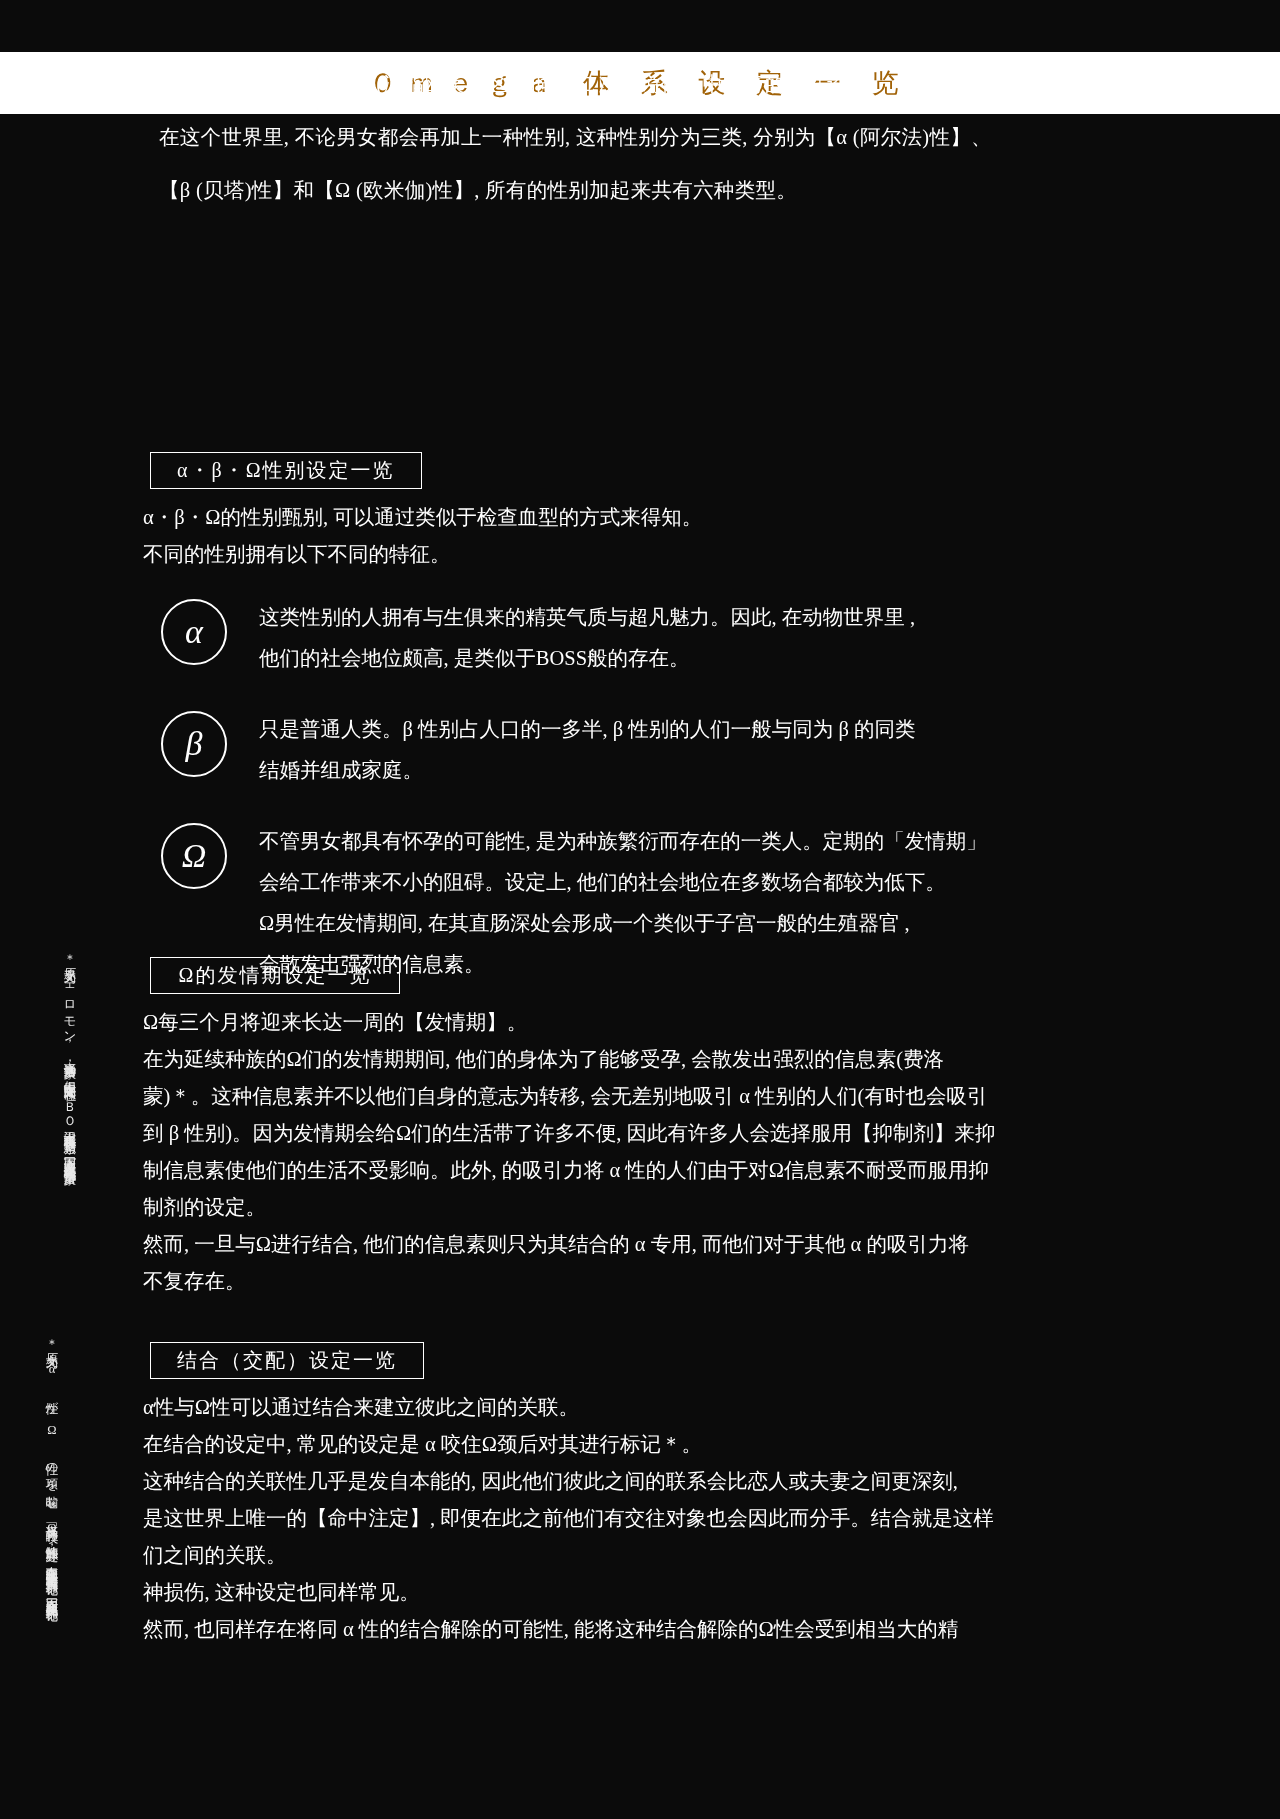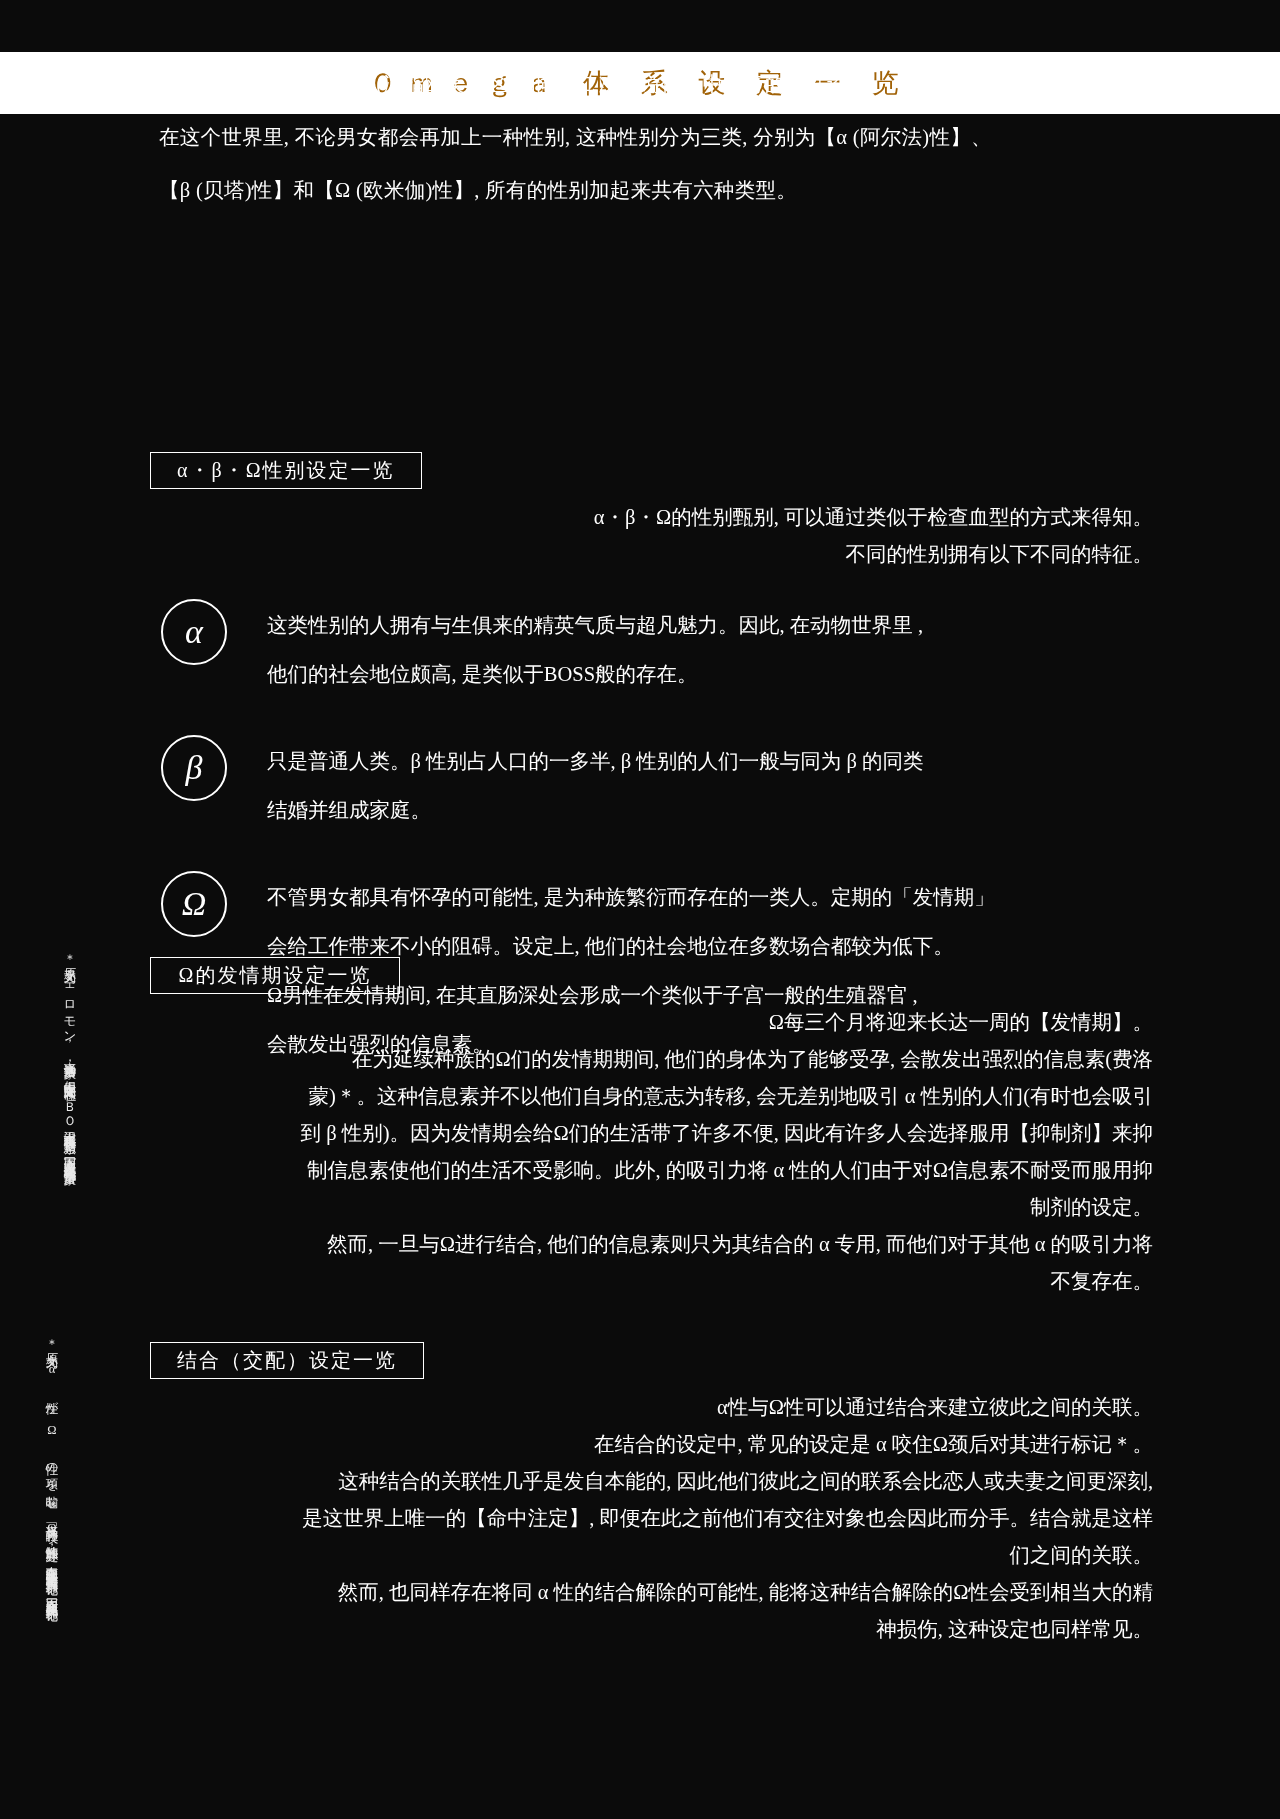--- a/index.html
+++ b/index.html
@@ -70,21 +70,20 @@
     text-align: center;
     box-sizing: border-box;
     margin-top: 12px;
   }
   .sect-body {
     margin-left: 143px;
     width: 1010px;
     font-size: 20.5px;
     line-height: 37px;
     margin-top: 10px;
-    text-align: right;
   }
   .sect-body p { margin: 0; }
 
   
   .glyph-rows {
     margin-left: 143px;
     margin-top: 22px;
     width: 1030px;
   }
   .glyph-row {
@@ -107,21 +106,21 @@
     line-height: 1;
     margin-left: 18px;
     margin-top: 4px;
   }
   .glyph-text {
     margin-left: 28px;
     font-size: 20.5px;
     line-height: 37px;
     width: 890px;
   }
-  .glyph-text p { margin: 12px; }
+  .glyph-text p { margin: 4px; }
 
   
   .side-note {
     position: absolute;
     writing-mode: vertical-rl;
     text-orientation: upright;
     font-size: 12.5px;
     line-height: 19px;
     letter-spacing: 1px;
     color: #e9e9e9;
@@ -198,22 +197,22 @@
   </div>
 
   <div class="section" style="top:1330px;">
     <div class="sect-head">结合（交配）设定一览</div>
     <div class="sect-body">
       <p>α性与Ω性可以通过结合来建立彼此之间的关联。</p>
       <p>在结合的设定中, 常见的设定是 α 咬住Ω颈后对其进行标记＊。</p>
       <p>这种结合的关联性几乎是发自本能的, 因此他们彼此之间的联系会比恋人或夫妻之间更深刻,</p>
       <p>是这世界上唯一的【命中注定】, 即便在此之前他们有交往对象也会因此而分手。结合就是这样</p>
       <p>们之间的关联。</p>
+      <p>神损伤, 这种设定也同样常见。</p>
       <p>然而, 也同样存在将同 α 性的结合解除的可能性, 能将这种结合解除的Ω性会受到相当大的精</p>
-      <p>神损伤, 这种设定也同样常见。</p>
     </div>
   </div>
 
   <div class="side-note" style="left:60px; top:945px;">
     <p>＊原文为フェロモン，直译为费洛蒙，但由于中文互联网在ＡＢＯ设定中多将其称为「信息素」，因而下文将以「信息素」指代「费洛蒙」</p>
   </div>
 
   <div class="side-note" style="left:42px; top:1330px;">
     <p>＊原文为 α 性が Ω 性の項を噛む，直译为「轻咬Ω性的颈脖处」，在中文互联网中通常将其行为称为「标记」，因而后文多将此译为「标记」。</p>
   </div>

